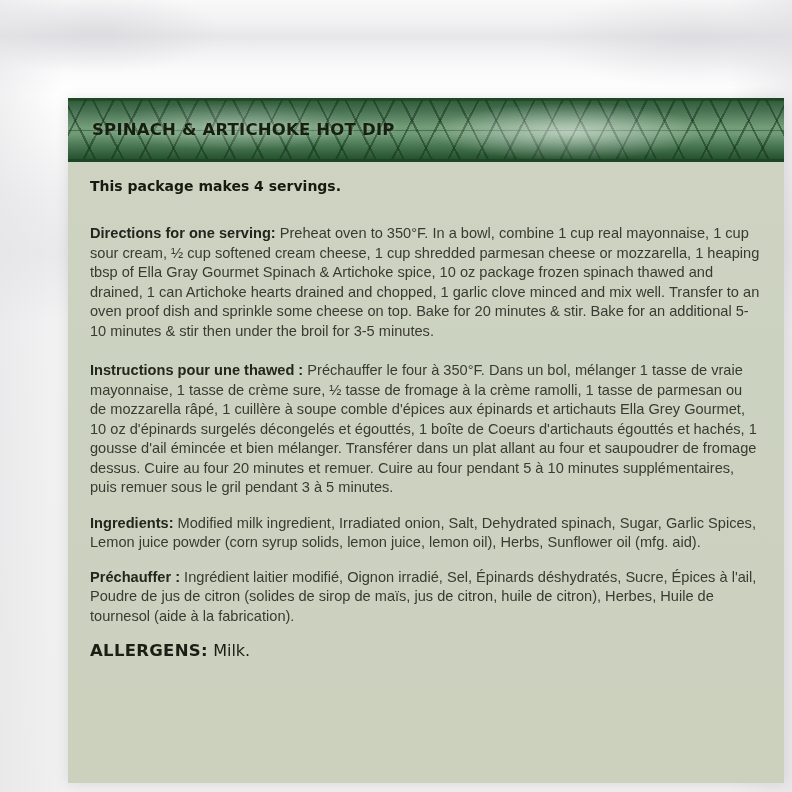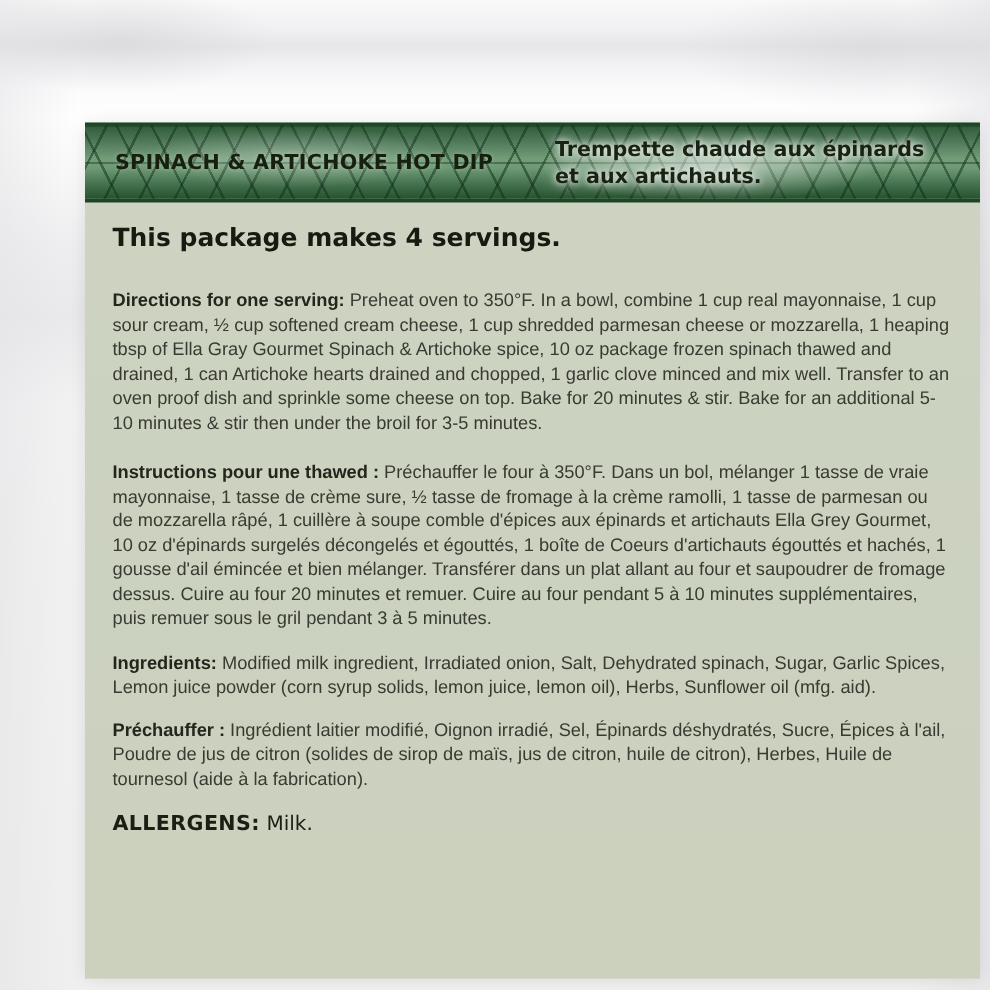--- a/index.html
+++ b/index.html
@@ -50,21 +50,21 @@
   }
   .banner-fr{
     margin-left:auto;margin-right:22px;width:318px;
     font-size:16.5px;font-weight:bold;line-height:21px;color:#1a2312;
     text-shadow:0 0 6px rgba(255,255,255,.95),0 0 12px rgba(255,255,255,.8);
   }
   .label-body{padding:14px 22px 0 22px;color:#383b31;}
   .servings-row{
     display:flex;justify-content:space-between;align-items:baseline;
     font-family:"DejaVu Sans",sans-serif;
-    font-size:20px;font-weight:bold;color:#171a11;margin-top:2px;
+    font-size:14px;font-weight:bold;color:#171a11;margin-top:2px;
   }
   .para{margin:0;font-size:14.6px;line-height:19.5px;text-align:left;}
   .para b{color:#23261c;}
   .p-directions{margin-top:30px;}
   .p-instructions{margin-top:20px;}
   .p-ingredients{margin-top:16px;}
   .p-ingredients-fr{margin-top:15px;}
   .allergen-row{
     font-family:"DejaVu Sans",sans-serif;
     font-size:16.5px;color:#1c1e15;margin-top:15px;
@@ -75,24 +75,20 @@
 </style>
 </head>
 <body>
 
 <div class="photo-bg"></div>
 
 <div class="package">
 
   <div class="banner">
     <div class="banner-en">SPINACH &amp; ARTICHOKE HOT DIP</div>
-    <div class="banner-fr">
-      <span>Trempette chaude aux épinards</span><br>
-      <span>et aux artichauts.</span>
-    </div>
   </div>
 
   <div class="label-body">
 
     <div class="servings-row">
       <span>This package makes 4 servings.</span>
     </div>
 
     <p class="para p-directions">
       <b>Directions for one serving:</b>

